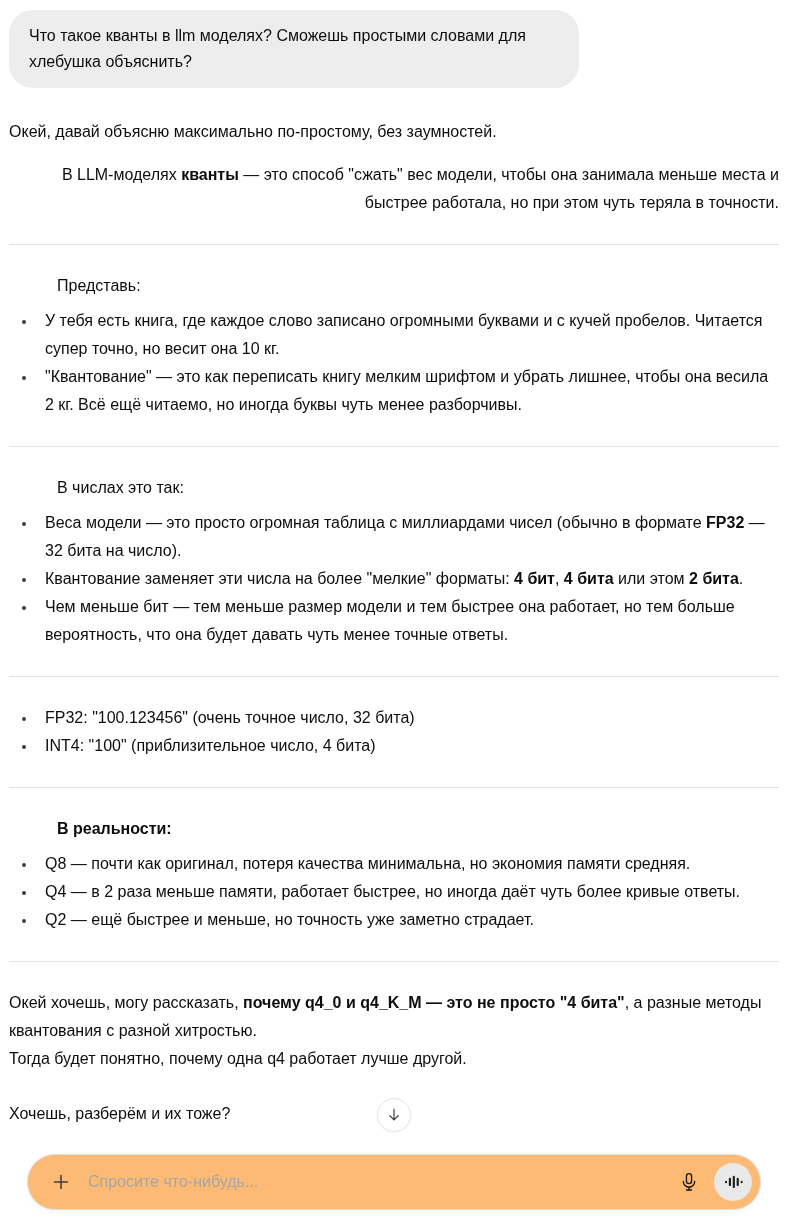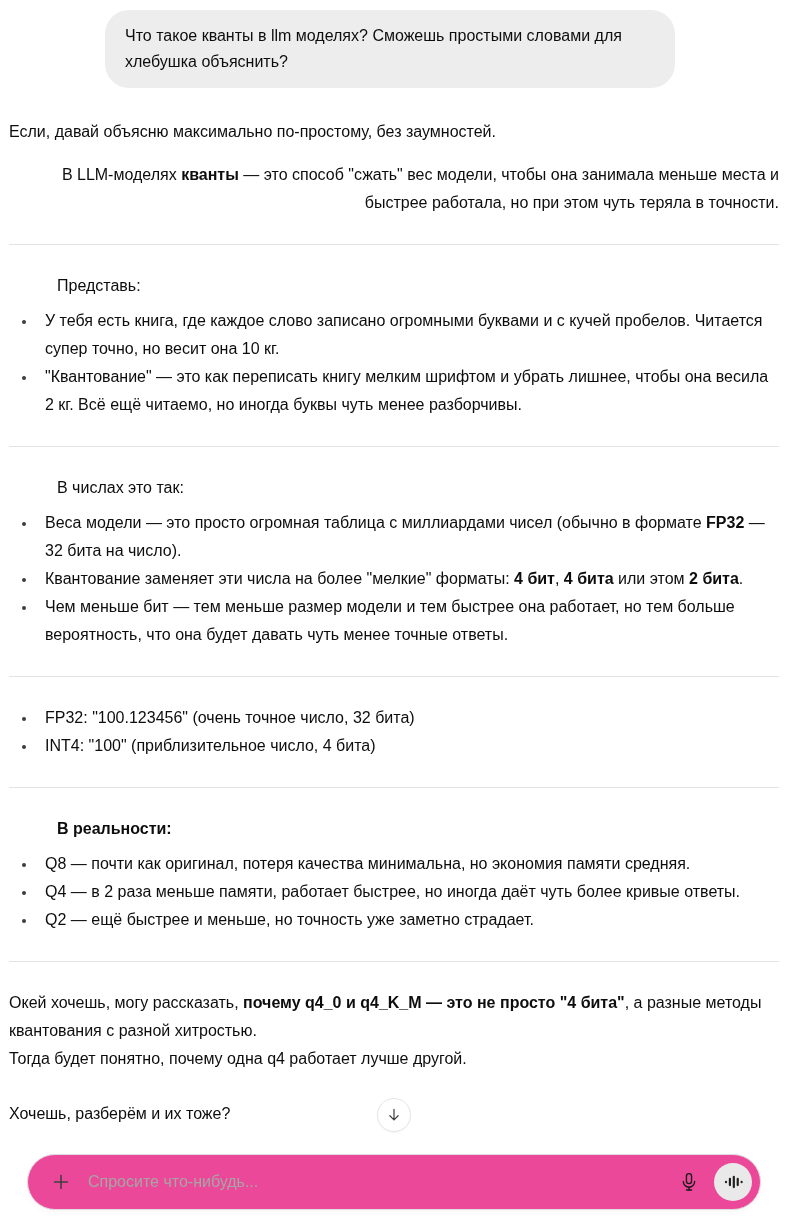--- a/index.html
+++ b/index.html
@@ -3,21 +3,21 @@
 <meta charset="utf-8">
 <style>
   html,body{margin:0;padding:0;background:#fff;}
   .page{
     position:relative;width:788px;height:1220px;overflow:hidden;background:#fff;
     font-family:"Liberation Sans","DejaVu Sans",sans-serif;
     color:#0d0d0d;font-size:16px;line-height:28px;
   }
   .content{padding:10px 9px 0 9px;}
   
-  .bubble-row{display:flex;justify-content:center;}
+  .bubble-row{display:flex;justify-content:flex-start;}
   .bubble{
     background:#ededed;border-radius:24px;padding:13px 20px;
     max-width:530px;margin-right:8px;line-height:26px;
   }
   
   .msg{margin-top:30px;}
   .msg p{margin:0;}
   .p-gap{margin-top:15px !important;text-align:right;}
   .msg hr{
     border:none;border-top:1px solid #e3e3e3;margin:27px 0;
@@ -33,21 +33,21 @@
   
   .scroll-btn{
     position:absolute;left:377px;top:1098px;width:34px;height:34px;
     background:#fff;border:1px solid #e6e6e6;border-radius:50%;
     display:flex;align-items:center;justify-content:center;cursor:pointer;
     box-shadow:0 1px 2px rgba(0,0,0,.04);padding:0;
   }
   
   .composer{
     position:absolute;left:27px;right:27px;bottom:10px;height:54px;
-    background:#ec4899;border:1px solid #dedede;border-radius:28px;
+    background:#fdba74;border:1px solid #dedede;border-radius:28px;
     box-shadow:0 2px 6px rgba(0,0,0,.04);
     display:flex;align-items:center;
   }
   .plus-btn{
     border:none;background:transparent;margin-left:18px;padding:4px;
     display:flex;align-items:center;cursor:pointer;
   }
   .composer input{
     flex:1;border:none;outline:none;background:transparent;
     font-family:inherit;font-size:16px;color:#0d0d0d;margin-left:10px;
@@ -68,21 +68,21 @@
 <div class="page">
   <div class="content">
 
     <div class="bubble-row">
       <div class="bubble">
         <span>Что такое кванты в llm моделях? Сможешь простыми словами для хлебушка объяснить?</span>
       </div>
     </div>
 
     <div class="msg">
-      <p><span>Если, давай объясню максимально по-простому, без заумностей.</span></p>
+      <p><span>Окей, давай объясню максимально по-простому, без заумностей.</span></p>
       <p class="p-gap"><span>В LLM-моделях </span><b>кванты</b><span> — это способ "сжать" вес модели, чтобы она занимала меньше места и быстрее работала, но при этом чуть теряла в точности.</span></p>
 
       <hr>
 
       <div class="heading"><span>Представь:</span></div>
       <ul>
           <li><span>У тебя есть книга, где каждое слово записано огромными буквами и с кучей пробелов. Читается супер точно, но весит она 10 кг.</span></li>
           <li><span>"Квантование" — это как переписать книгу мелким шрифтом и убрать лишнее, чтобы она весила 2 кг. Всё ещё читаемо, но иногда буквы чуть менее разборчивы.</span></li>
         </ul>
 

